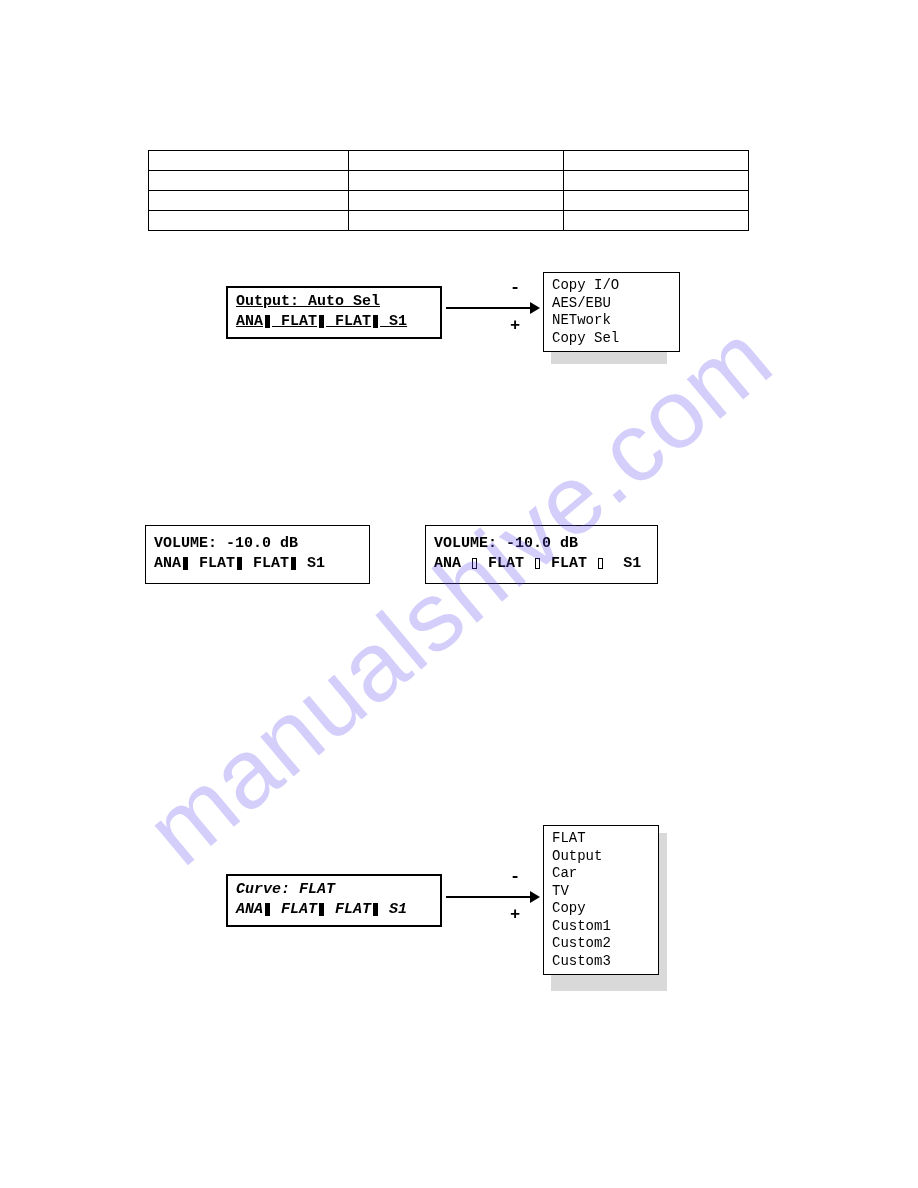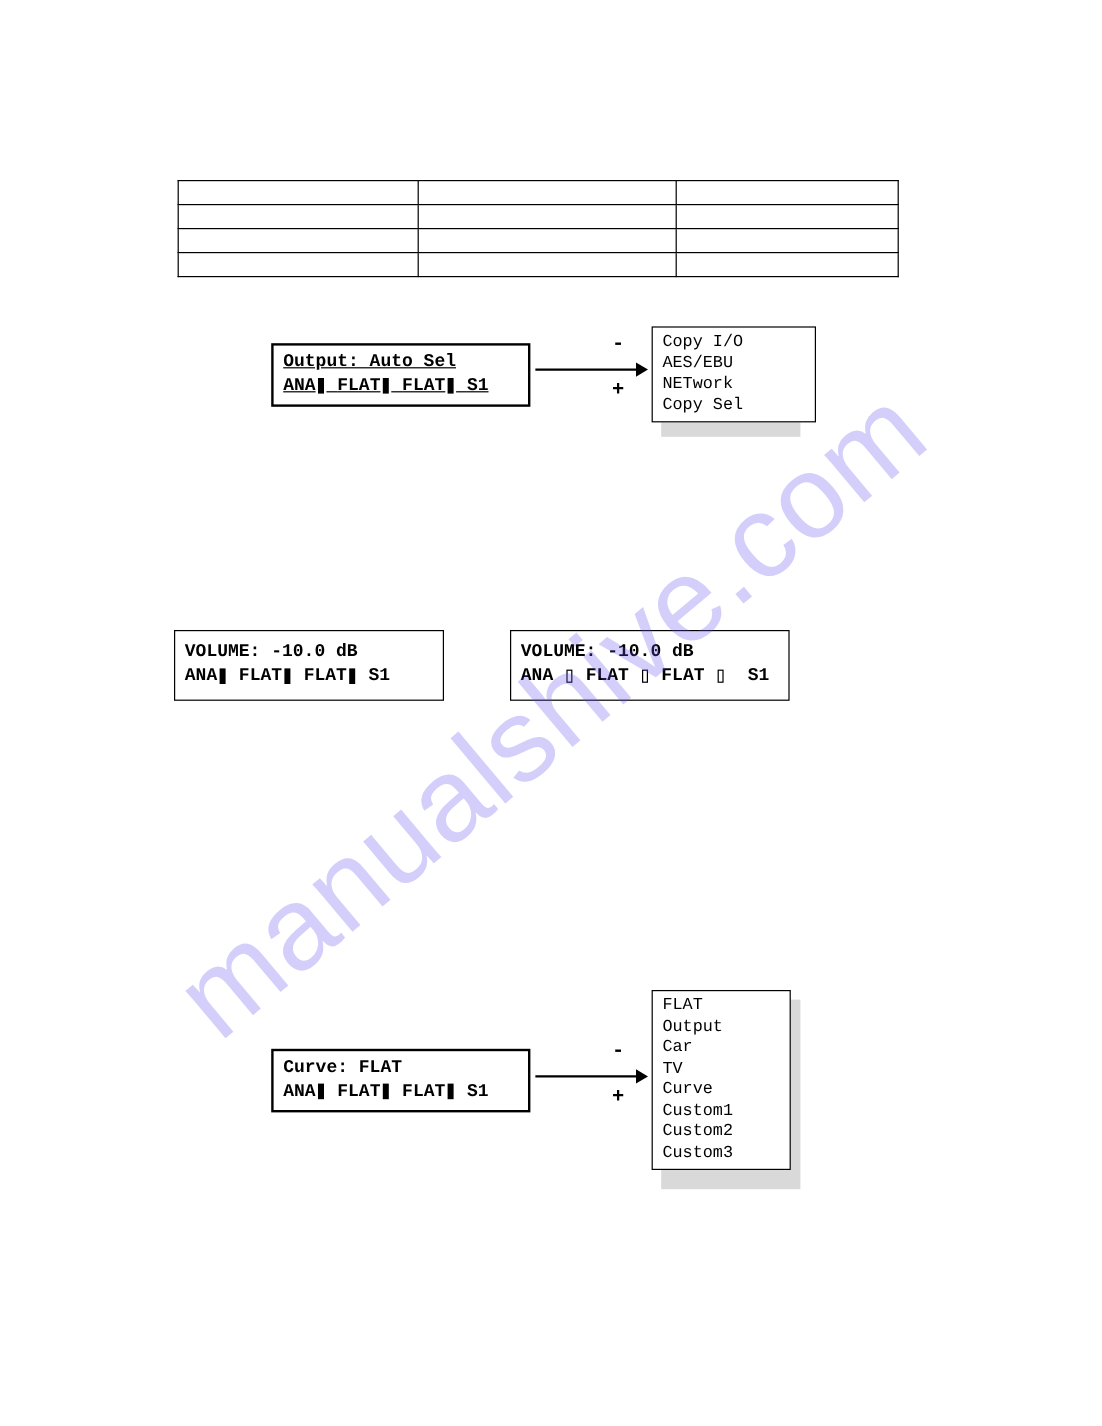--- a/index.html
+++ b/index.html
@@ -169,21 +169,21 @@
   <div class="box" style="left:425px; top:525px; width:233px;">
     <div>VOLUME: -10.0 dB</div>
     <div>
       <span>ANA</span>&nbsp;<span class="bar hollow"></span>
       <span>FLAT</span>&nbsp;<span class="bar hollow"></span>
       <span>FLAT</span>&nbsp;<span class="bar hollow"></span>&nbsp;
       <span>S1</span>
     </div>
   </div>
 
-  <div class="lcd" style="left:226px; top:874px; width:216px;">
+  <div class="lcd" style="left:226px; top:874px; width:216px;font-style:italic;">
     <div>Curve: FLAT</div>
     <div>
       <span>ANA</span><span class="bar tall"></span>
       <span>FLAT</span><span class="bar tall"></span>
       <span>FLAT</span><span class="bar tall"></span>
       <span>S1</span>
     </div>
   </div>
 
   <svg class="arrow" style="left:446px; top:888px;" width="95" height="18">
@@ -193,19 +193,19 @@
 
   <div class="sign" style="left:510px; top:867px;">-</div>
   <div class="sign" style="left:510px; top:905px;">+</div>
 
   <div class="panel-shadow" style="left:551px; top:833px; width:116px; height:158px;"></div>
   <div class="panel" style="left:543px; top:825px; width:116px; font-size:14px;">
     <div>FLAT</div>
     <div>Output</div>
     <div>Car</div>
     <div>TV</div>
-    <div>Curve</div>
+    <div>Copy</div>
     <div>Custom1</div>
     <div>Custom2</div>
     <div>Custom3</div>
   </div>
 
 </div>
 
 </body></html>

